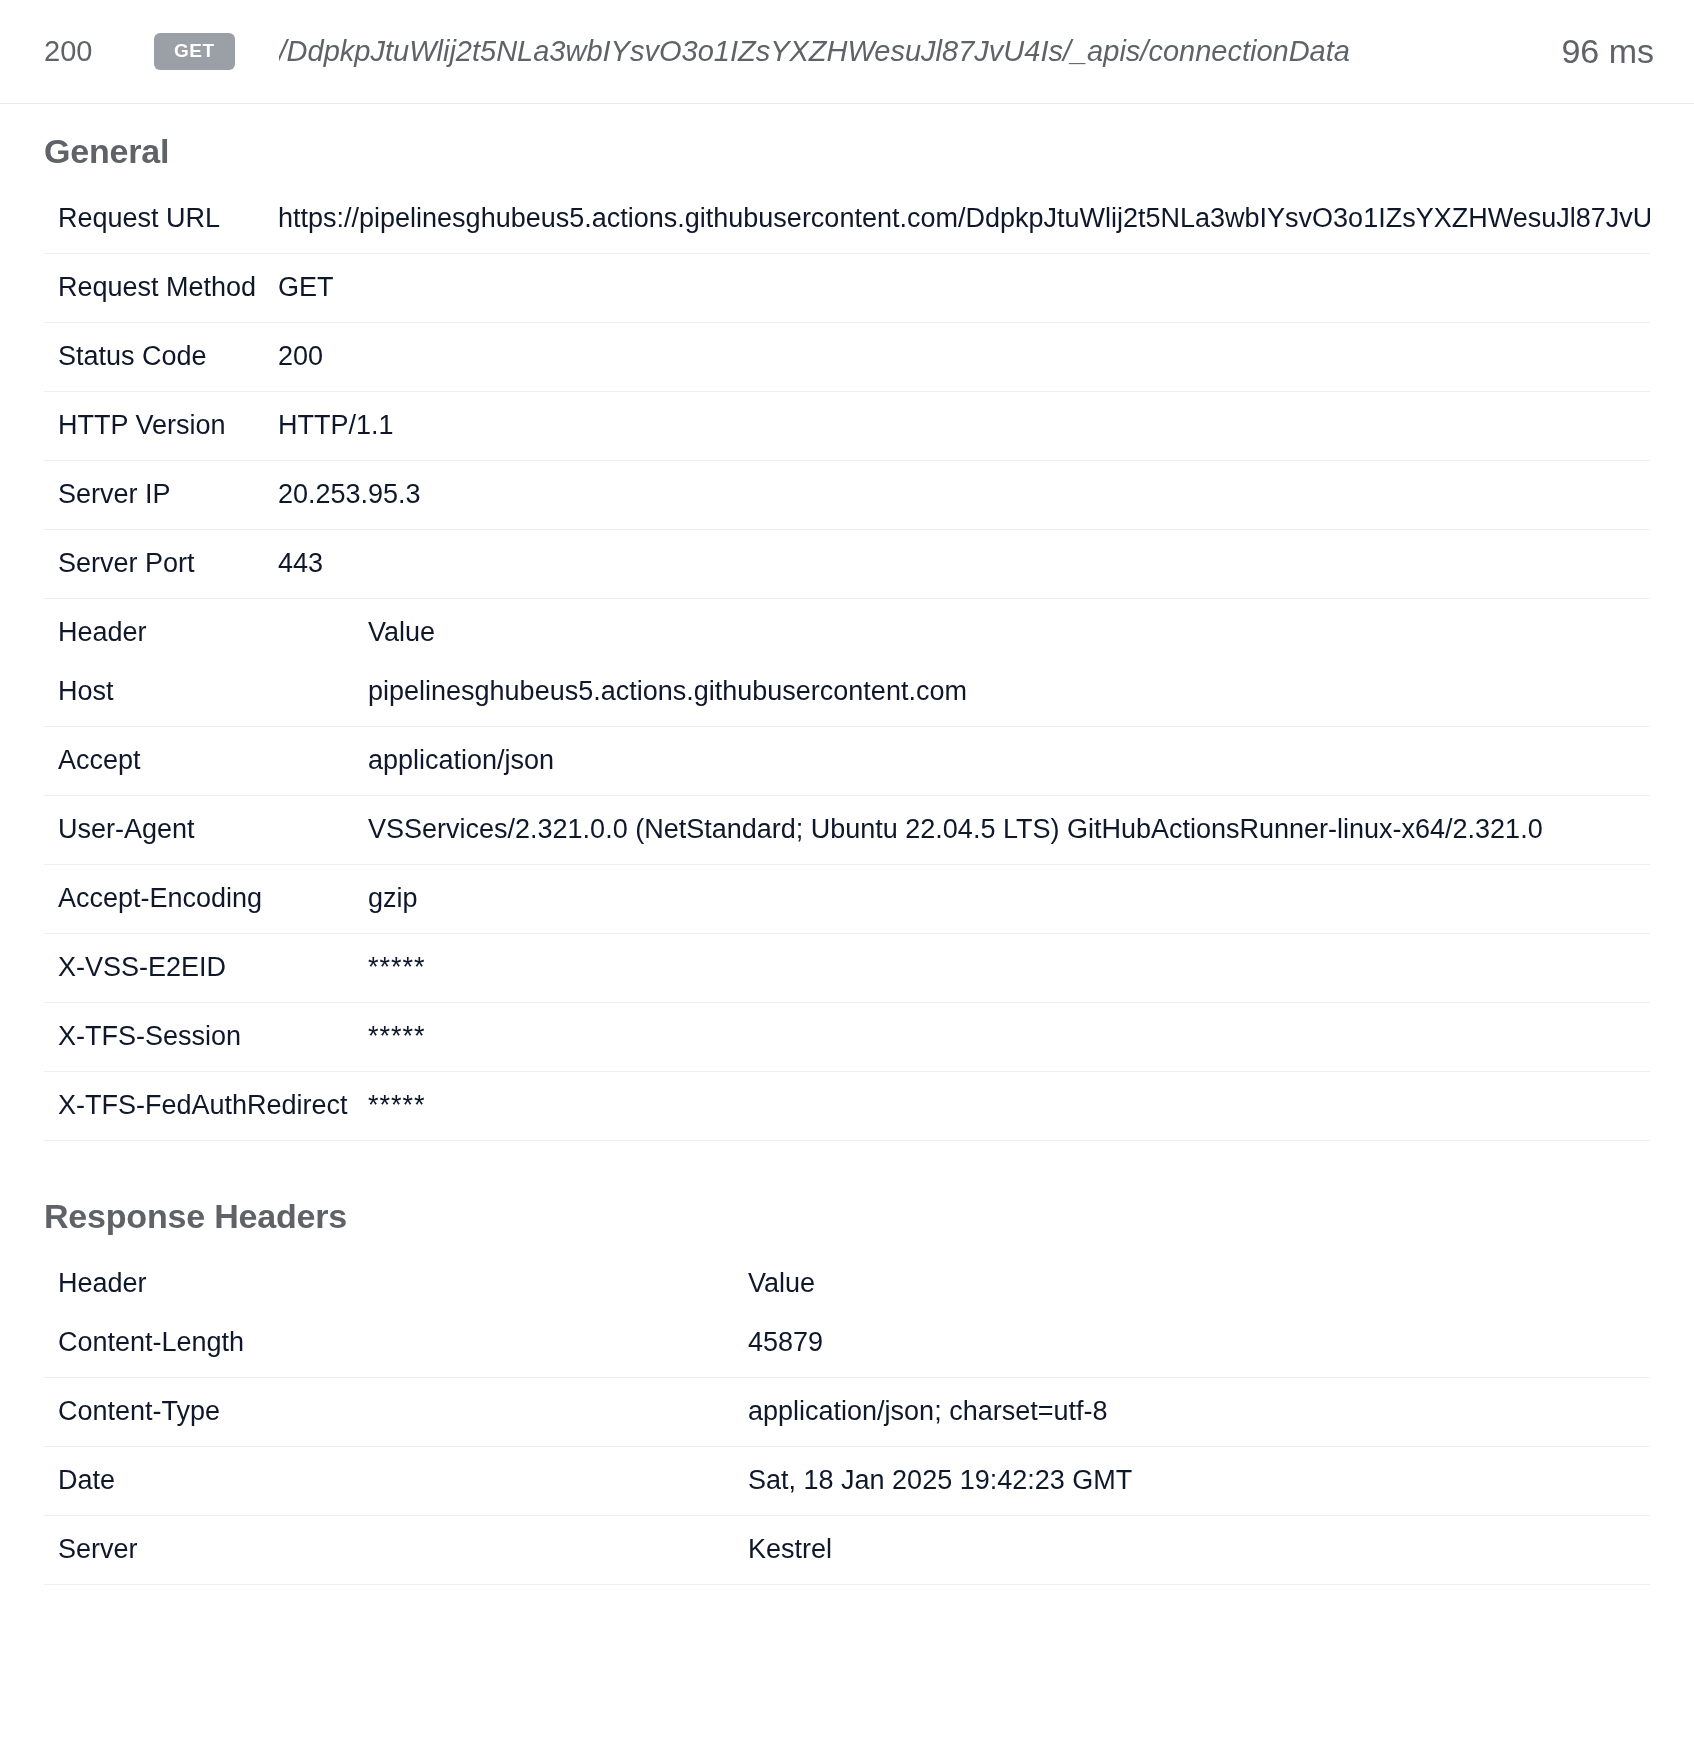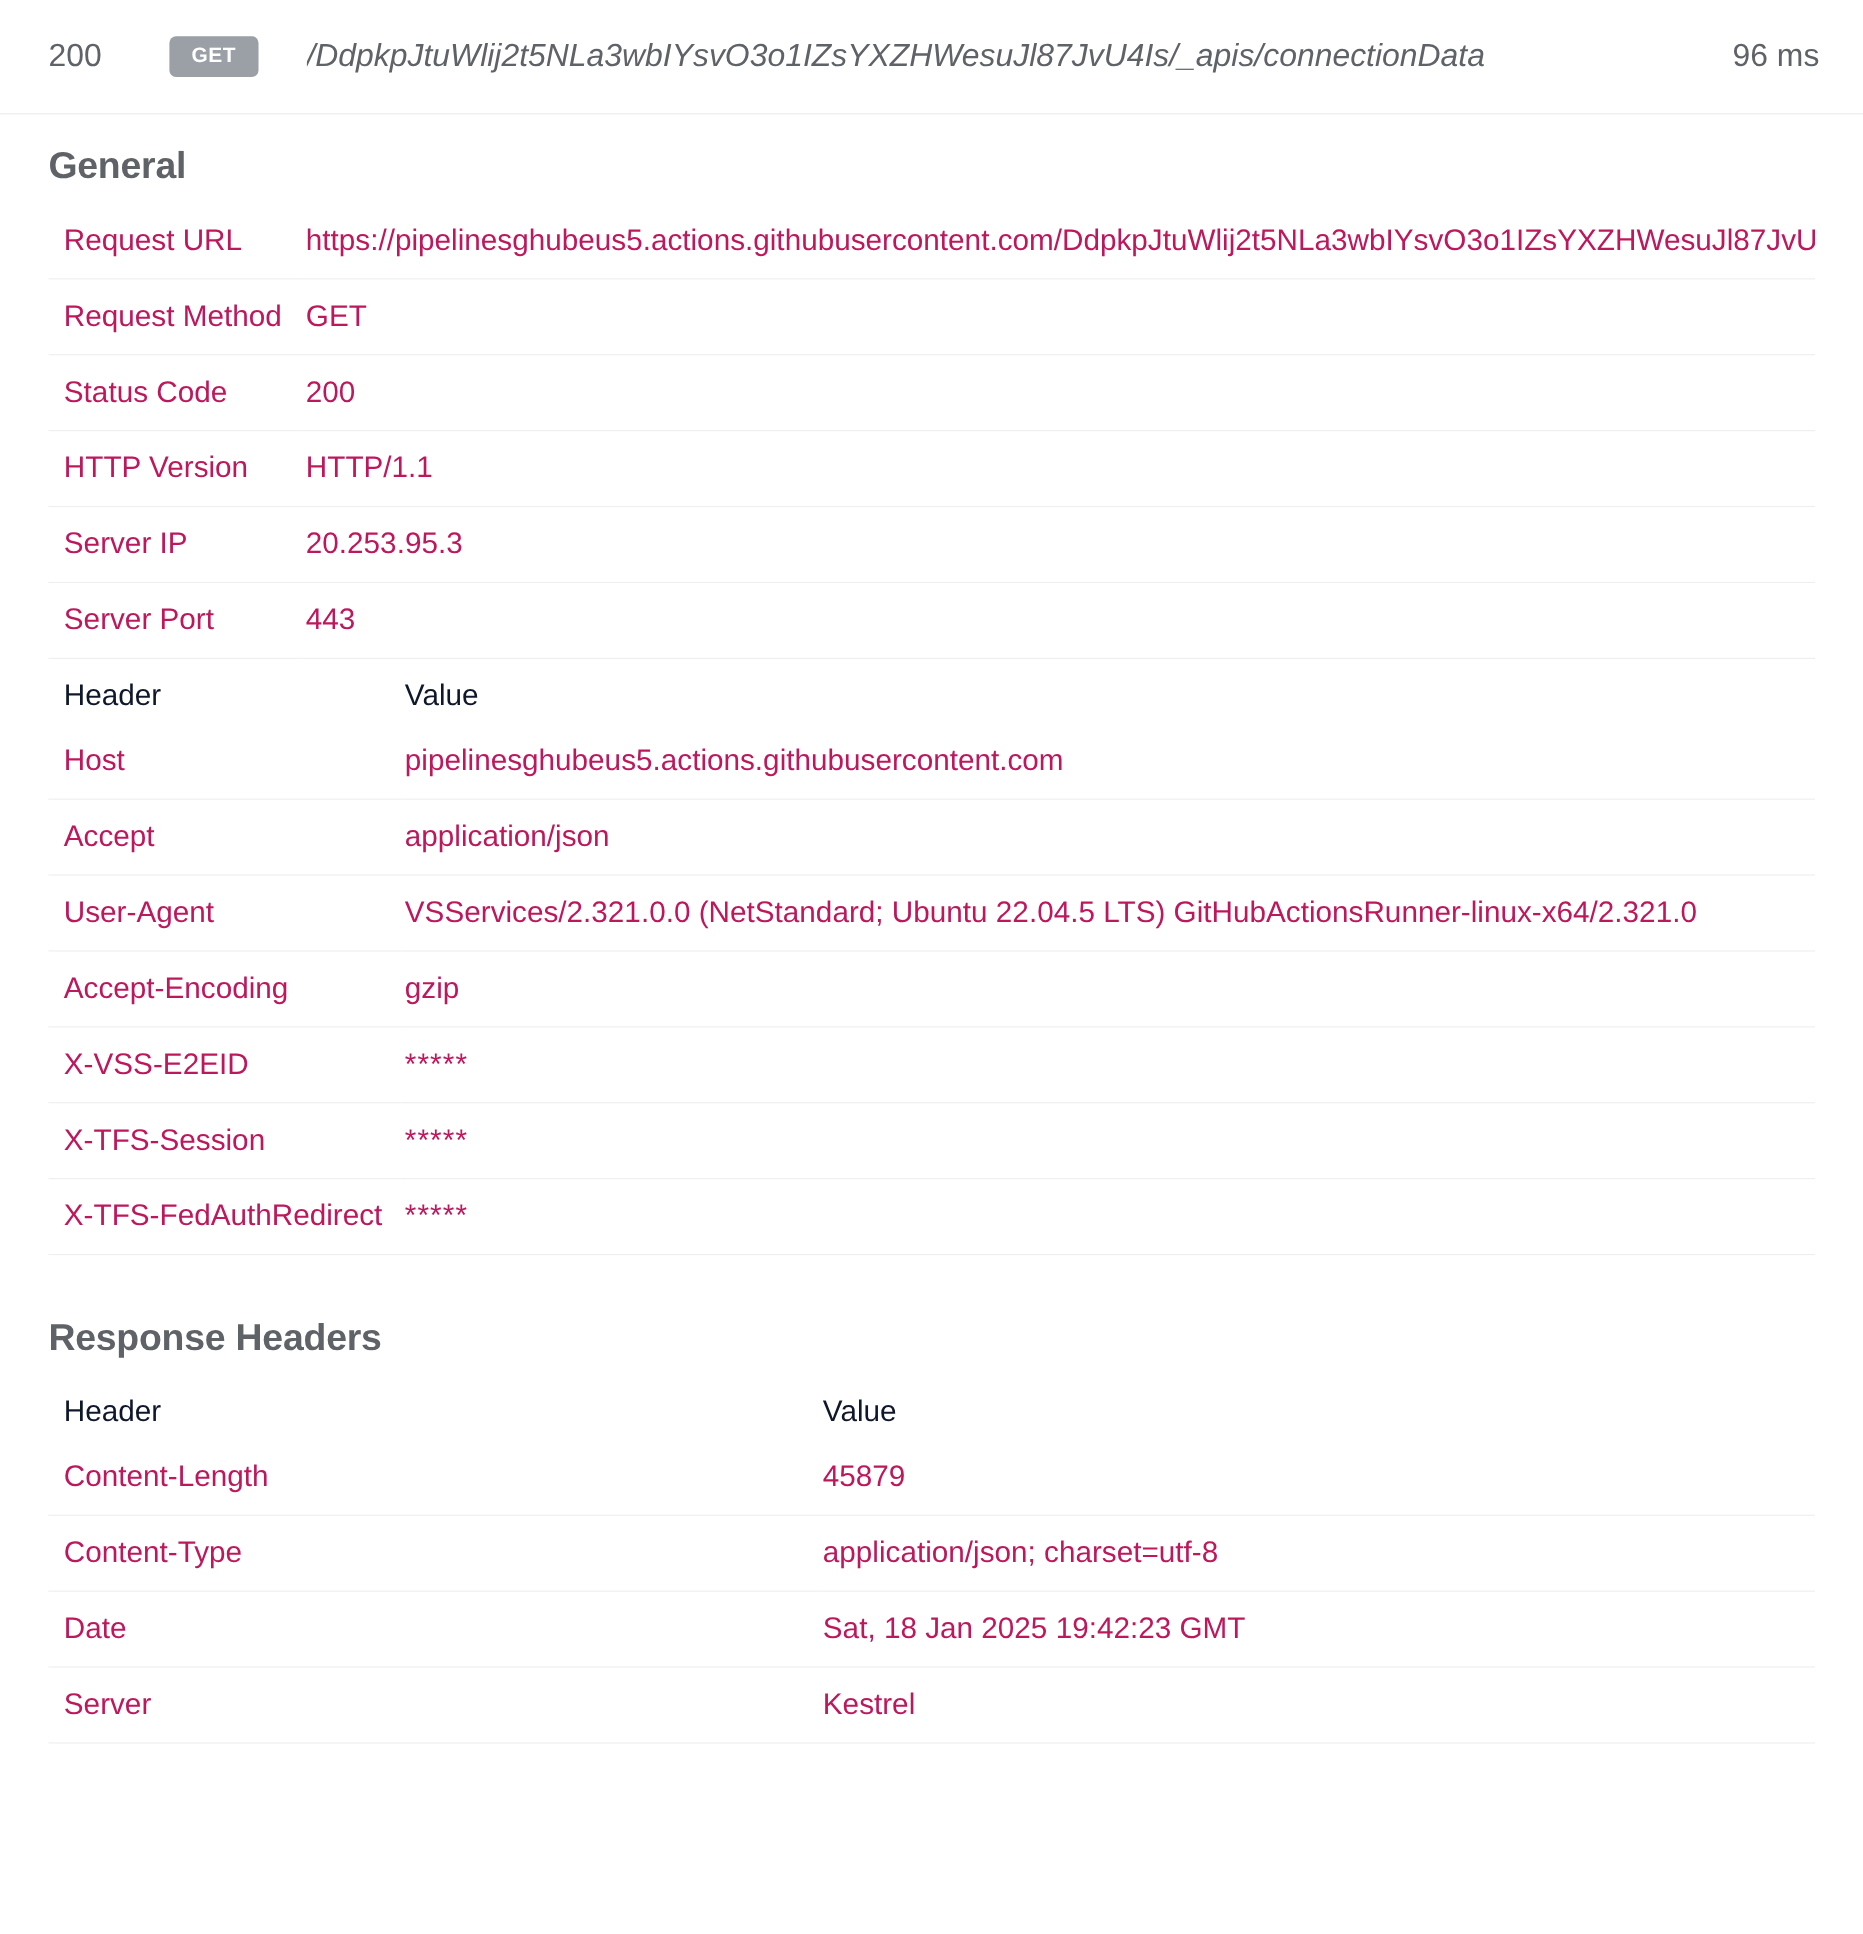--- a/index.html
+++ b/index.html
@@ -46,21 +46,21 @@
     flex: 1 1 auto;
     font-size: 29px;
     color: #5f6368;
     white-space: nowrap;
     overflow: hidden;
     text-overflow: clip;
     font-style: italic;
   }
   .summary-time {
     flex: none;
-    font-size: 29px;
+    font-size: 34px;
     color: #5f6368;
     text-align: left;
     padding-left: 30px;
   }
 
   
   .section {
     padding: 0 44px;
   }
   .section-title {
@@ -74,21 +74,21 @@
   .section-title.req-headers { margin-top: 54px; }
   .section-title.res-headers { margin-top: 56px; }
 
   table {
     width: 100%;
     border-collapse: collapse;
     table-layout: fixed;
   }
   td {
     font-size: 27px;
-    color: #be185d;
+    color: #0f172a;
     padding: 18px 0 19px 0;
     border-bottom: 1px solid #edeef0;
     vertical-align: top;
     white-space: nowrap;
     overflow: hidden;
   }
   tr:last-child td { border-bottom: 1px solid #edeef0; }
 
   .general-table td.key { width: 230px; padding-left: 14px; }
   .general-table td.val { padding-left: 4px; }

